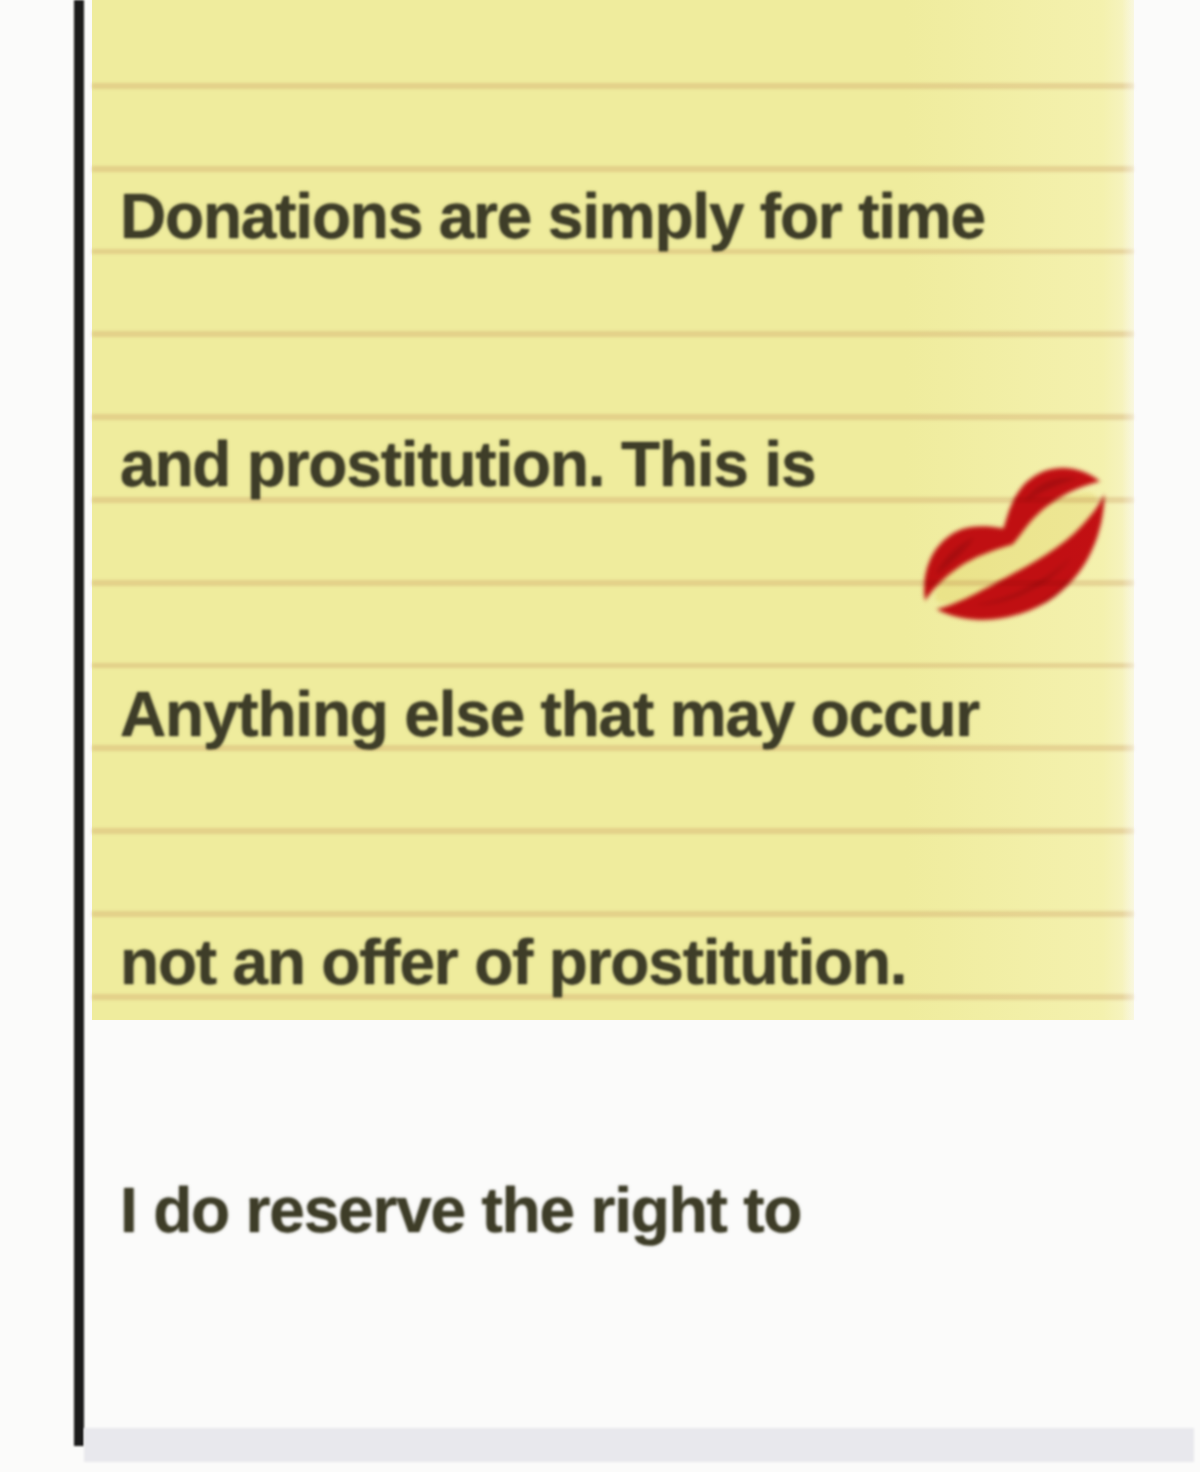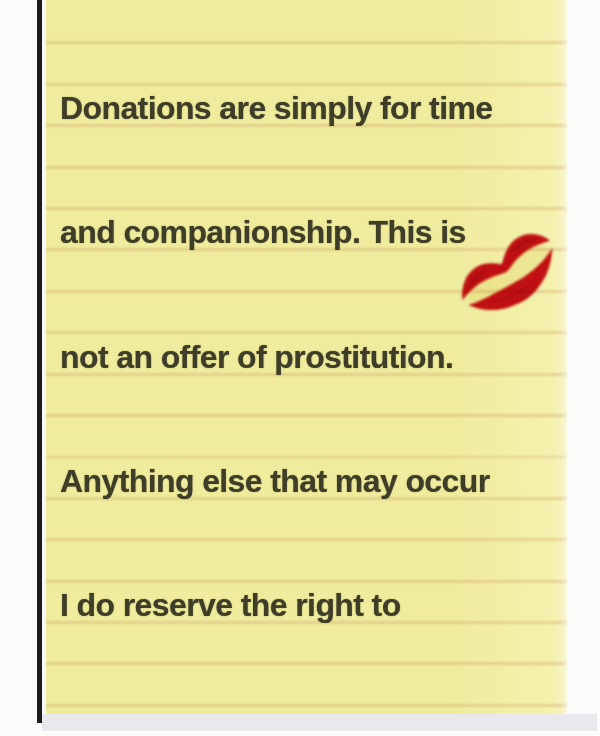--- a/index.html
+++ b/index.html
@@ -25,21 +25,21 @@
   .divider{
     position:absolute;
     left:37px;top:0;
     width:5px;height:723px;
     background:var(--divider);
     filter:blur(0.4px);
   }
   .note{
     position:absolute;
     left:46px;top:0;
-    width:521px;height:714px;
+    width:521px;height:510px;
     background:linear-gradient(to right,var(--paper) 0%,var(--paper) 78%,var(--paper-hi) 97%,#f7f4c6 100%);
   }
   .rules{
     position:absolute;
     left:0;top:3px;right:0;bottom:6px;
     background:repeating-linear-gradient(
       to bottom,
       transparent 0px, transparent 38.5px,
       var(--rule) 38.5px, var(--rule) 41.4px);
     filter:blur(0.8px);
@@ -84,23 +84,23 @@
 <body>
 
 <div class="page">
 
   <div class="divider"></div>
 
   <div class="note">
     <div class="rules"></div>
     <div class="note-text">
       <div class="line">Donations are simply for time</div>
-      <div class="line">and companionship. This is</div>
+      <div class="line">and prostitution. This is</div>
+      <div class="line">Anything else that may occur</div>
       <div class="line">not an offer of prostitution.</div>
-      <div class="line">Anything else that may occur</div>
       <div class="line">I do reserve the right to</div>
       
       
       
       
       
       
       
       
       

